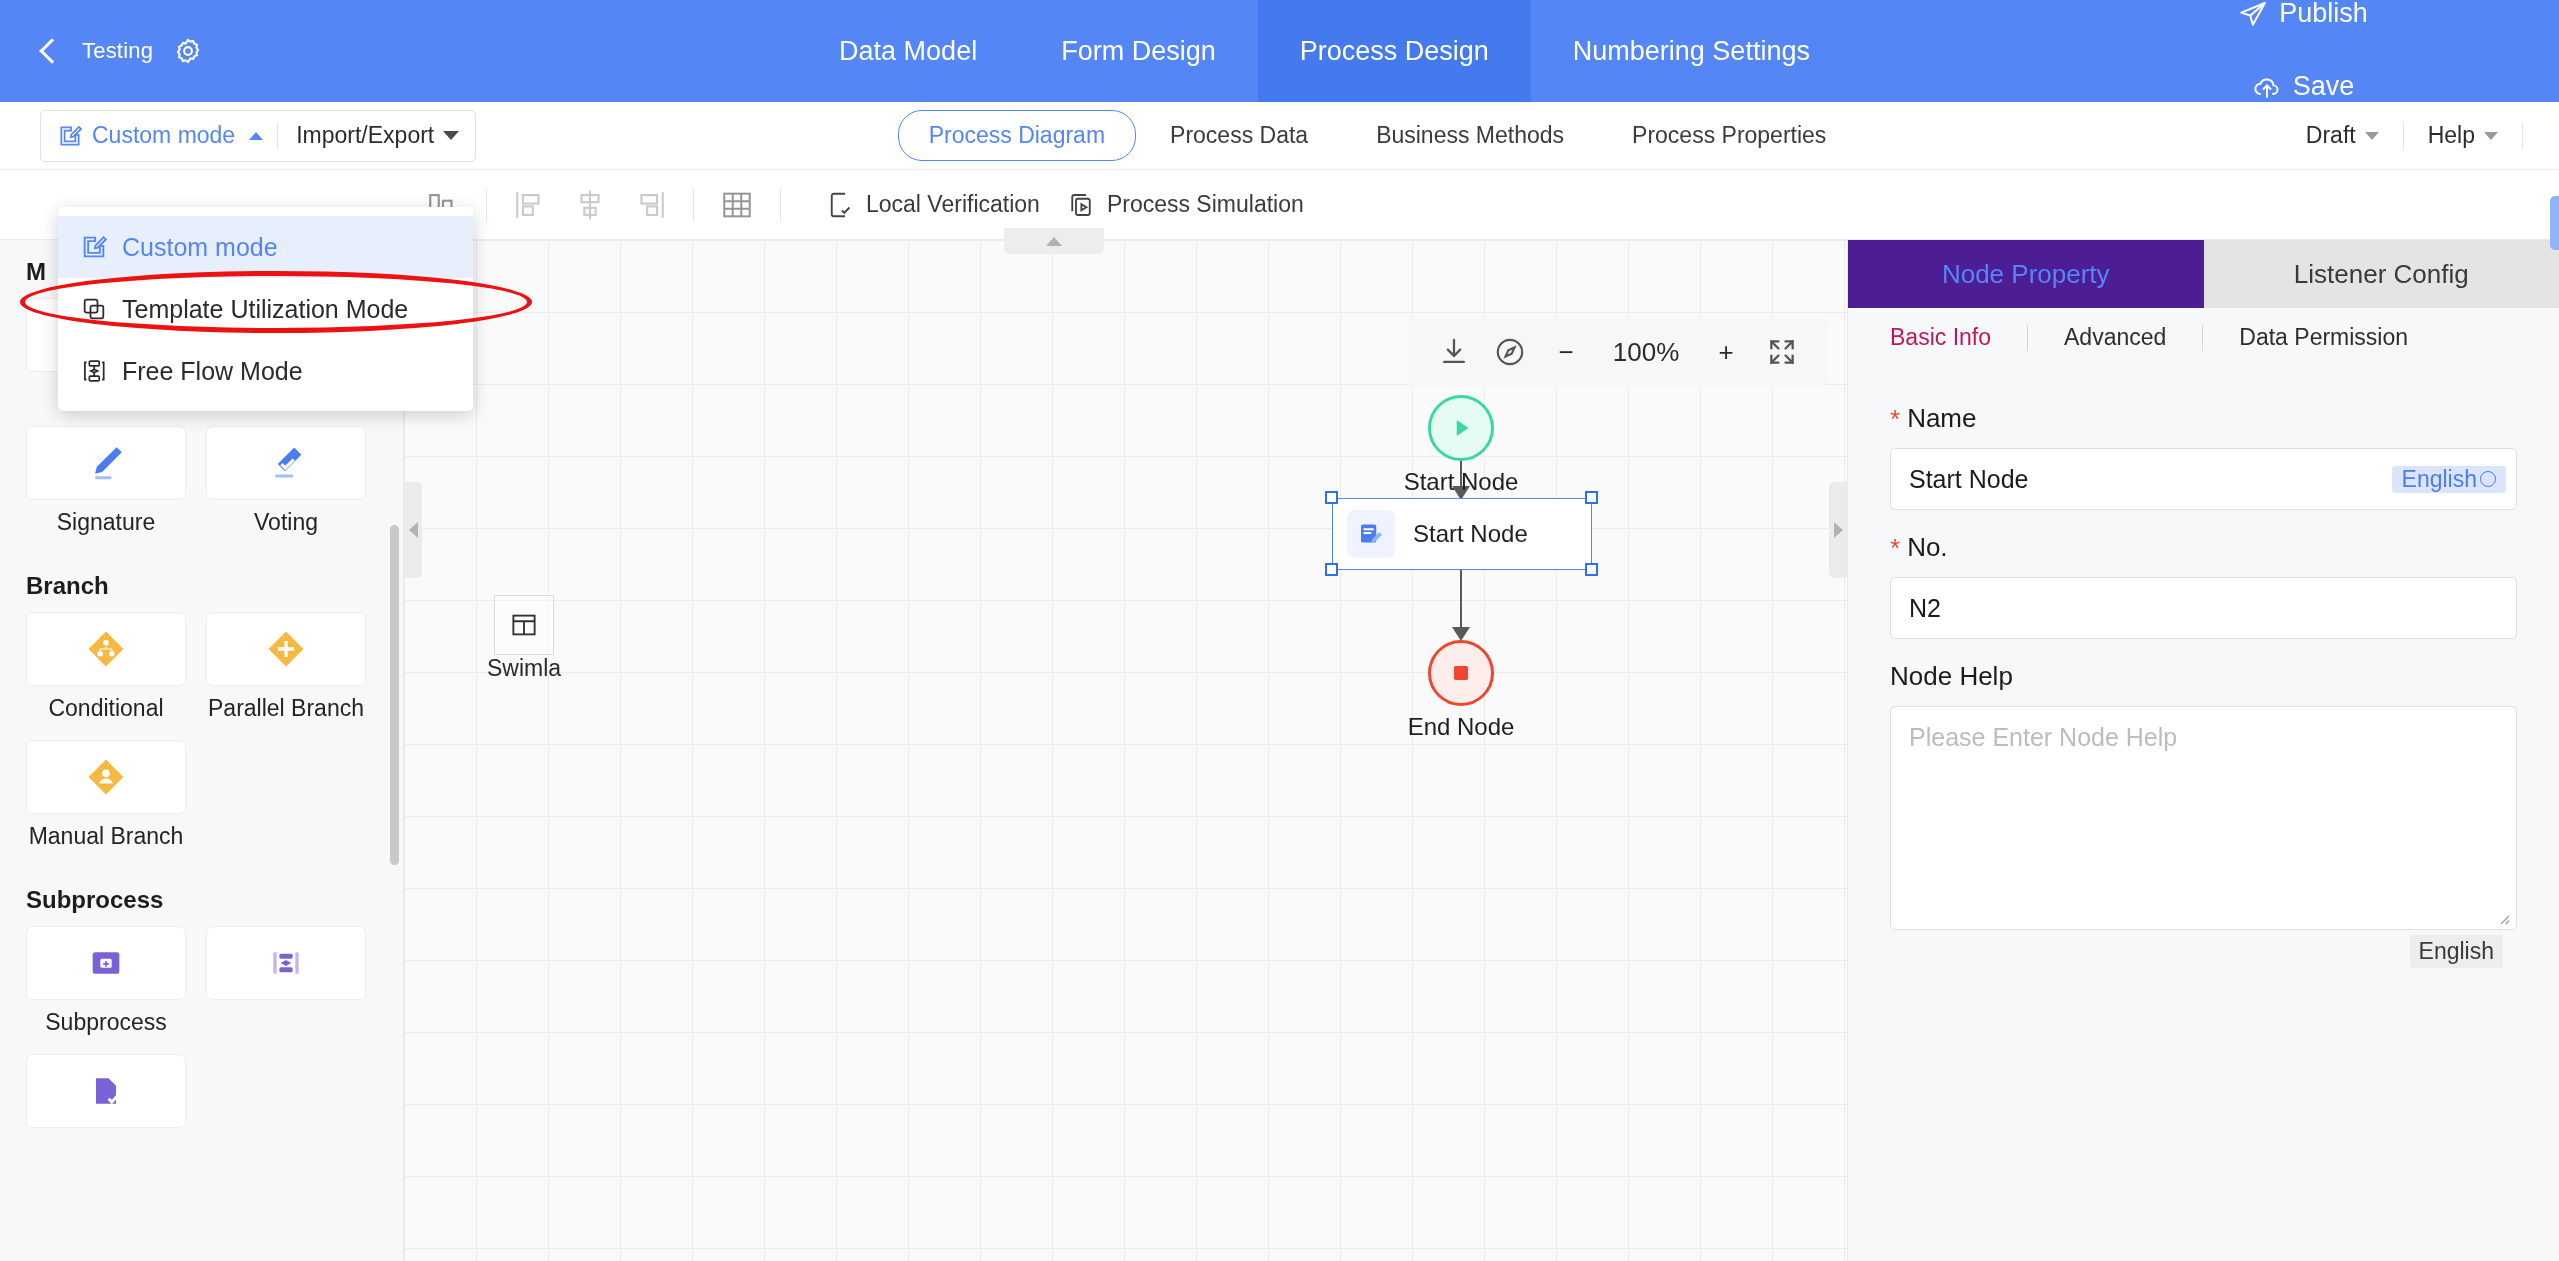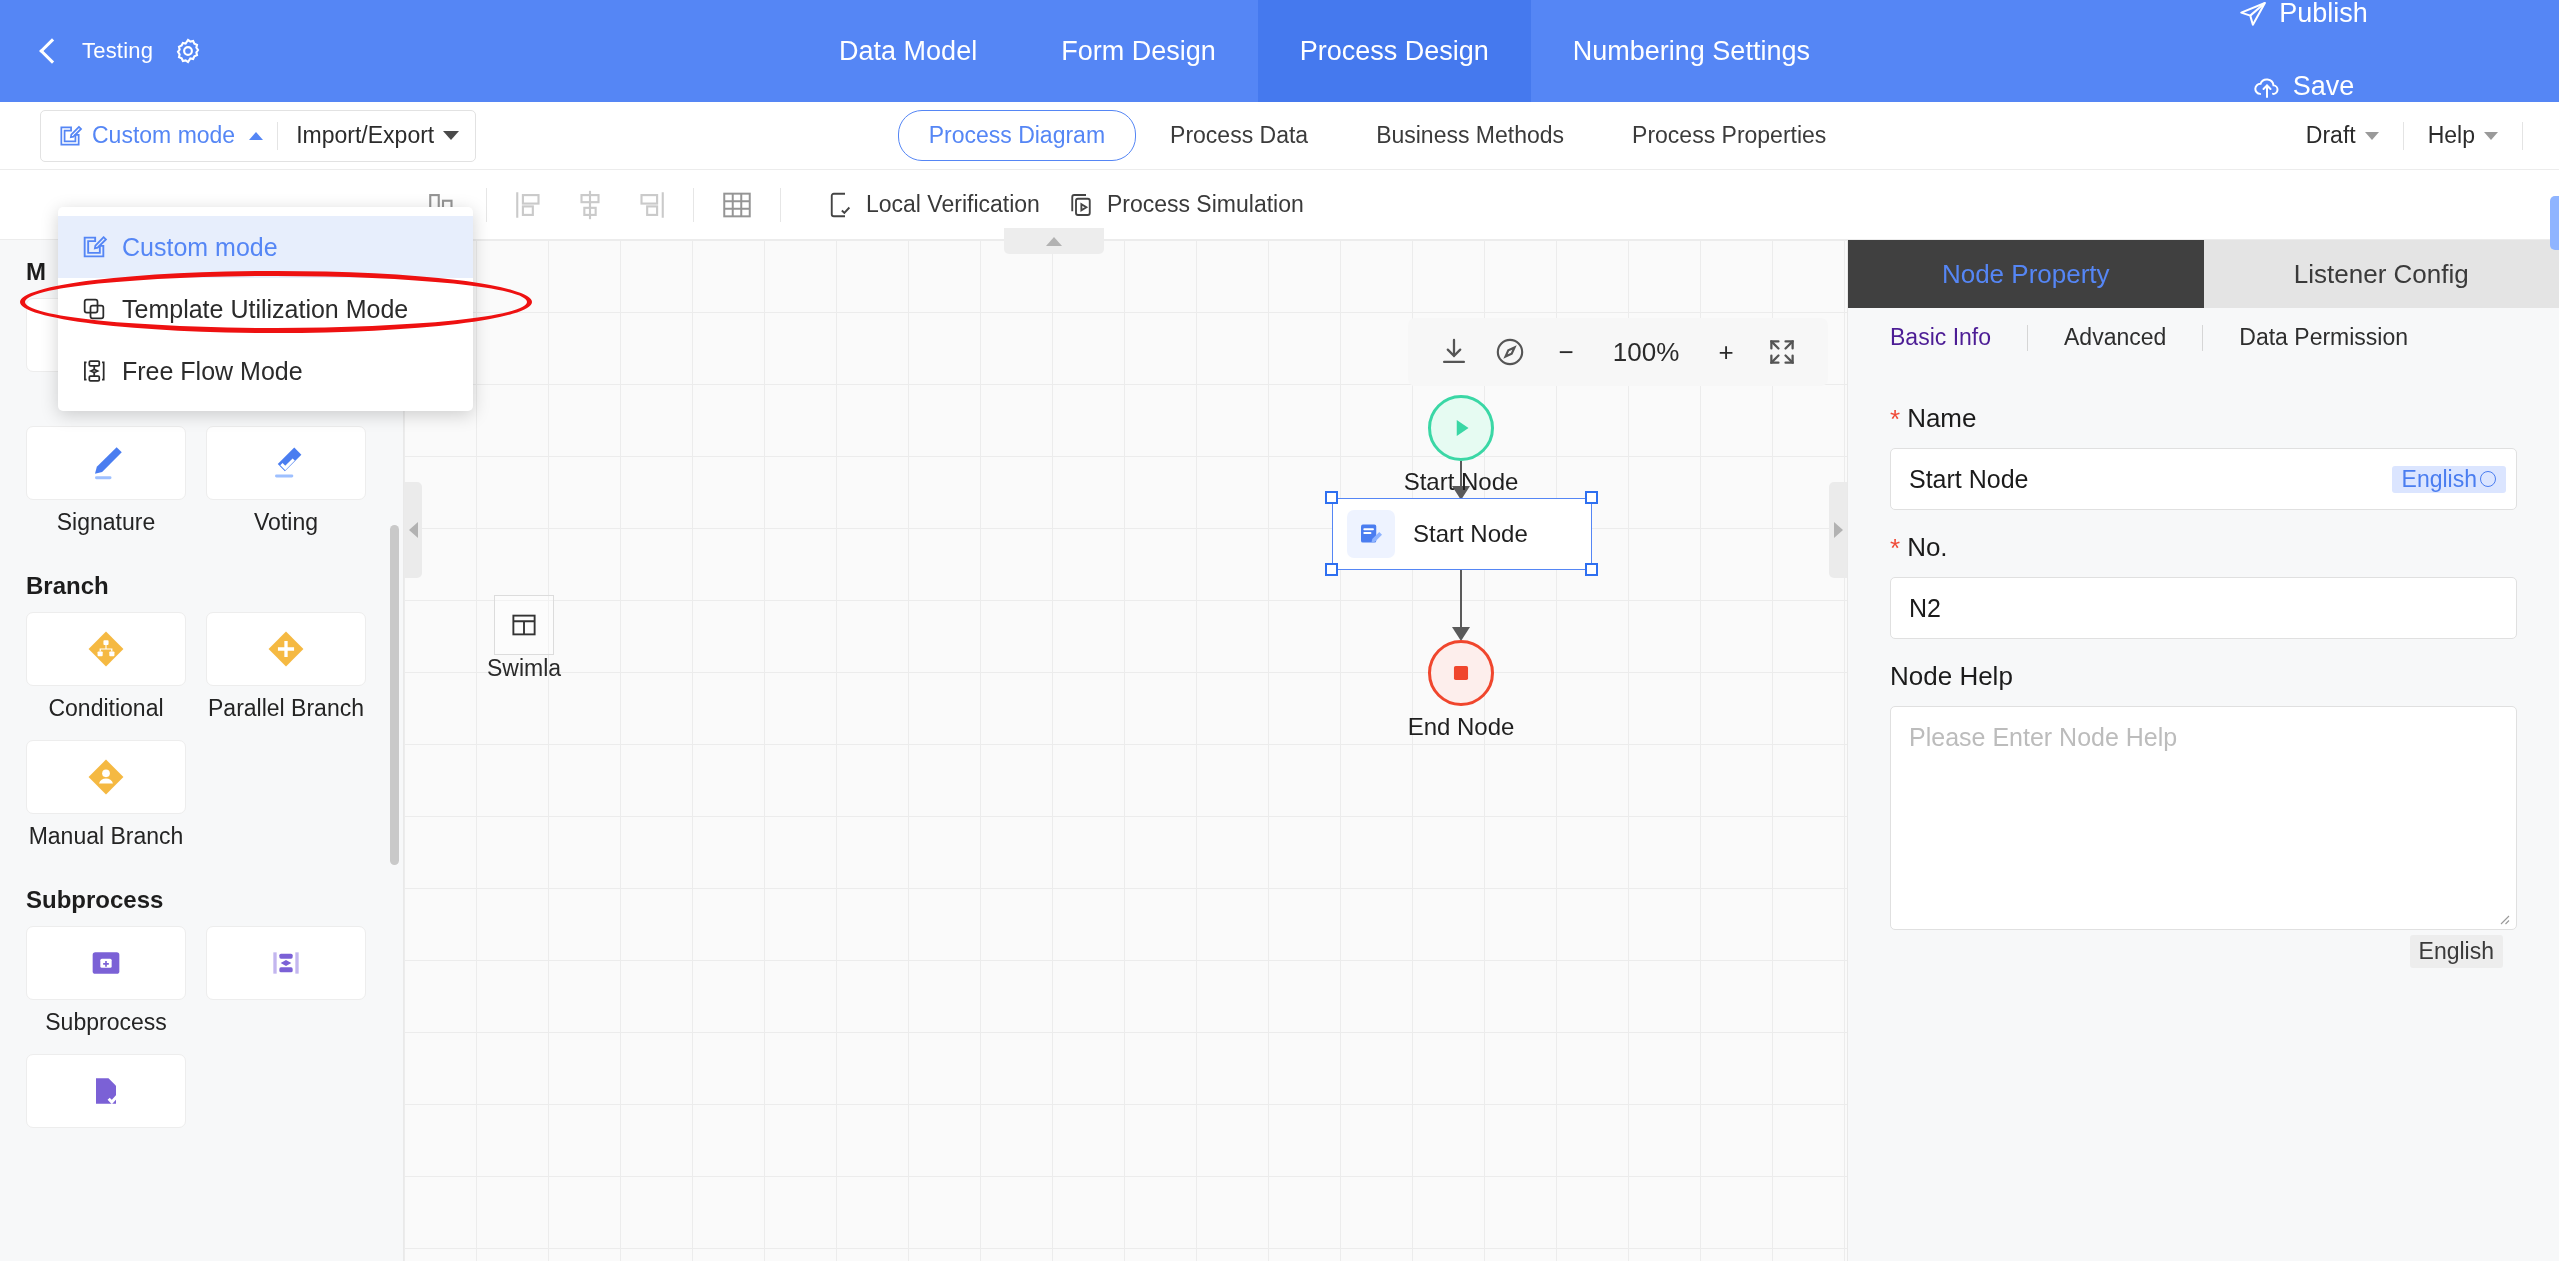--- a/index.html
+++ b/index.html
@@ -270,30 +270,30 @@
     position: absolute; top: 240px; right: 0;
     width: 712px; height: 1021px;
     background: #f7f8f9;
     border-left: 1px solid #e9e9e9;
   }
   .rp-tabs { display: flex; height: 68px; }
   .rp-tab {
     flex: 1; display: flex; align-items: center; justify-content: center;
     font-size: 26px; cursor: pointer;
   }
-  .rp-tab.active { color: #5586f5; background: #404040; }
+  .rp-tab.active { color: #5586f5; background: #4c1d95; }
   .rp-tab.inactive { color: #3a3a3a; background: #e4e4e4; }
 
   .rp-subtabs {
     display: flex; align-items: center; gap: 0;
     padding: 16px 0 10px 42px;
   }
   .rp-sub { font-size: 23px; color: #2e2e2e; padding: 0 36px; cursor: pointer; }
   .rp-sub:first-child { padding-left: 0; }
-  .rp-sub.active { color: #4c1d95; }
+  .rp-sub.active { color: #be185d; }
   .rp-vsep { width: 1px; height: 26px; background: #d6d6d6; }
 
   .rp-body { padding: 20px 42px 0 42px; }
   .rp-label {
     font-size: 26px; color: #1b1b1b; margin: 22px 0 14px 0;
     display: flex; align-items: center; gap: 7px;
   }
   .req-star { color: #f04a37; font-size: 26px; line-height: 1; }
 
   .field-wrap {

